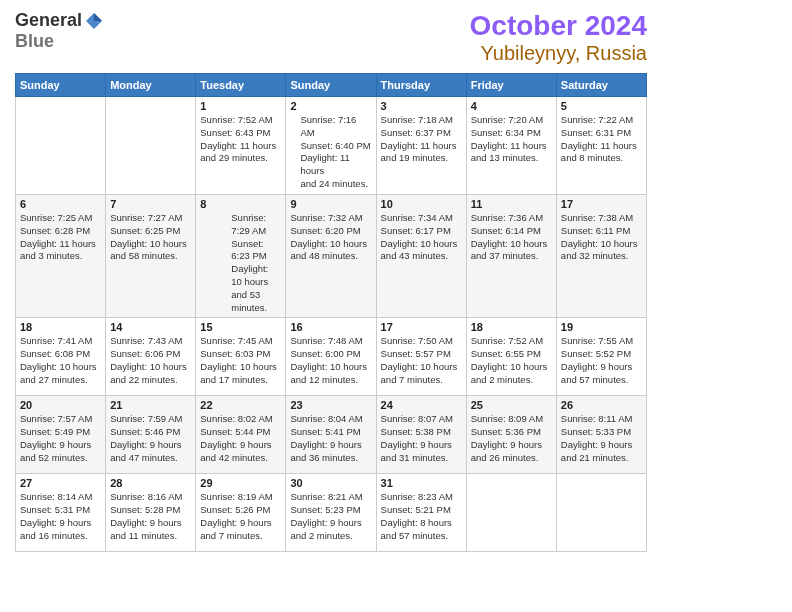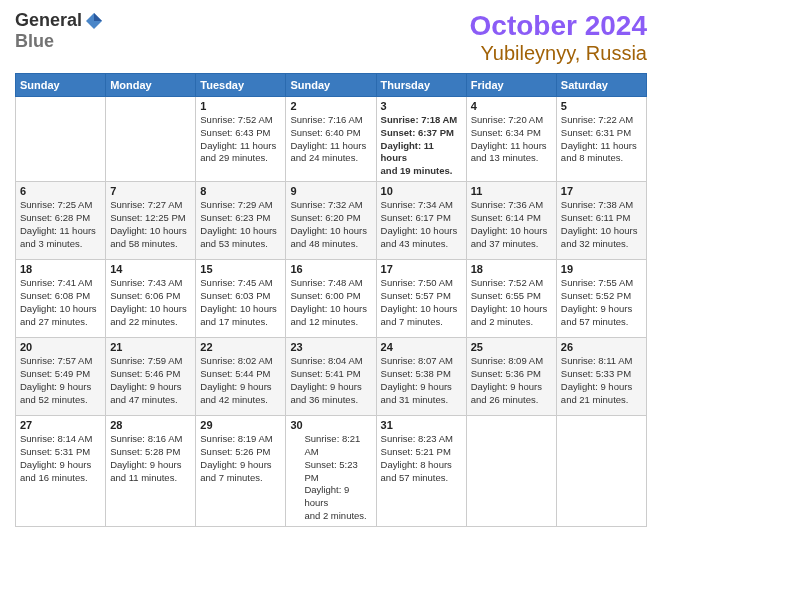--- a/index.html
+++ b/index.html
@@ -146,28 +146,28 @@
           <td></td>
           <td>
             <div class="day-number">1</div>
             <div class="day-info" style="white-space: pre-line;">Sunrise: 7:52 AM
 Sunset: 6:43 PM
 Daylight: 11 hours
 and 29 minutes.</div>
           </td>
           <td>
             <div class="day-number">2</div>
-            <div class="day-info" style="white-space: pre-line;">Sunrise: 7:16 AM
+            <div class="day-info" style="white-space: pre-line; margin-left: 10px;">Sunrise: 7:16 AM
 Sunset: 6:40 PM
 Daylight: 11 hours
 and 24 minutes.</div>
           </td>
           <td>
             <div class="day-number">3</div>
-            <div class="day-info" style="white-space: pre-line; font-weight: bold;">Sunrise: 7:18 AM
+            <div class="day-info" style="white-space: pre-line;">Sunrise: 7:18 AM
 Sunset: 6:37 PM
 Daylight: 11 hours
 and 19 minutes.</div>
           </td>
           <td>
             <div class="day-number">4</div>
             <div class="day-info" style="white-space: pre-line;">Sunrise: 7:20 AM
 Sunset: 6:34 PM
 Daylight: 11 hours
 and 13 minutes.</div>
@@ -184,27 +184,27 @@
           <td>
             <div class="day-number">6</div>
             <div class="day-info" style="white-space: pre-line;">Sunrise: 7:25 AM
 Sunset: 6:28 PM
 Daylight: 11 hours
 and 3 minutes.</div>
           </td>
           <td>
             <div class="day-number">7</div>
             <div class="day-info" style="white-space: pre-line;">Sunrise: 7:27 AM
-Sunset: 12:25 PM
+Sunset: 6:25 PM
 Daylight: 10 hours
 and 58 minutes.</div>
           </td>
           <td>
             <div class="day-number">8</div>
-            <div class="day-info" style="white-space: pre-line;">Sunrise: 7:29 AM
+            <div class="day-info" style="white-space: pre-line; margin-left: 31px;">Sunrise: 7:29 AM
 Sunset: 6:23 PM
 Daylight: 10 hours
 and 53 minutes.</div>
           </td>
           <td>
             <div class="day-number">9</div>
             <div class="day-info" style="white-space: pre-line;">Sunrise: 7:32 AM
 Sunset: 6:20 PM
 Daylight: 10 hours
 and 48 minutes.</div>
@@ -350,21 +350,21 @@
           </td>
           <td>
             <div class="day-number">29</div>
             <div class="day-info" style="white-space: pre-line;">Sunrise: 8:19 AM
 Sunset: 5:26 PM
 Daylight: 9 hours
 and 7 minutes.</div>
           </td>
           <td>
             <div class="day-number">30</div>
-            <div class="day-info" style="white-space: pre-line; margin-left: 14px;">Sunrise: 8:21 AM
+            <div class="day-info" style="white-space: pre-line;">Sunrise: 8:21 AM
 Sunset: 5:23 PM
 Daylight: 9 hours
 and 2 minutes.</div>
           </td>
           <td>
             <div class="day-number">31</div>
             <div class="day-info" style="white-space: pre-line;">Sunrise: 8:23 AM
 Sunset: 5:21 PM
 Daylight: 8 hours
 and 57 minutes.</div>

